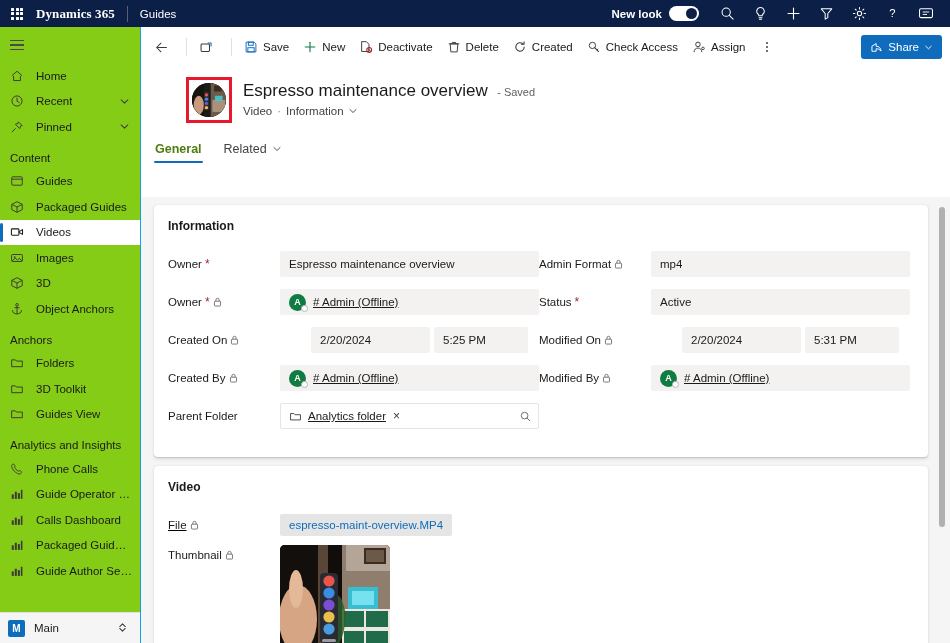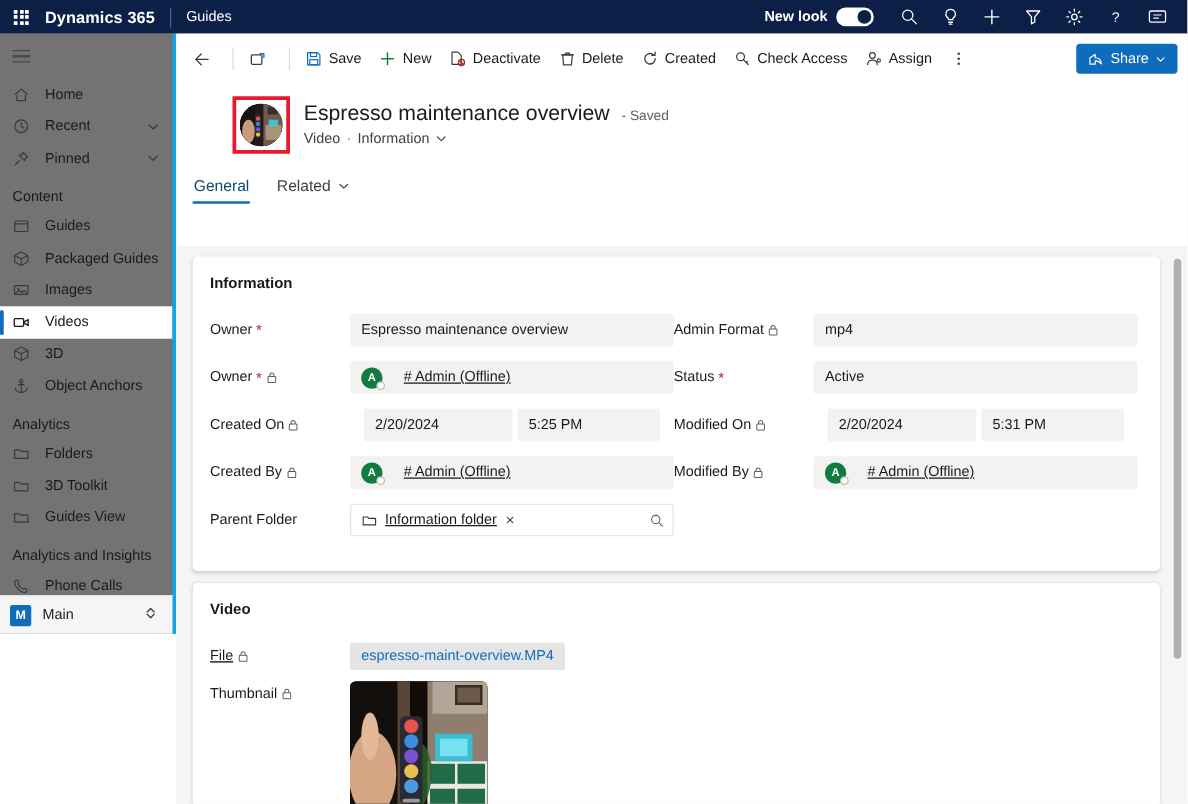--- a/index.html
+++ b/index.html
@@ -13,43 +13,43 @@
 
   
   .topnav {
     position: absolute; top: 0; left: 0; width: 950px; height: 27px;
     background: #0b1f47; display: flex; align-items: center;
     color: #ffffff;
   }
   .waffle { width: 34px; display: flex; align-items: center; justify-content: center; cursor: pointer; }
   .waffle-grid { display: grid; grid-template-columns: repeat(3, 3px); grid-gap: 1.5px; }
   .waffle-grid i { width: 3px; height: 3px; background: #ffffff; border-radius: 0.5px; display: block; }
-  .brand { font-size: 13px; font-weight: bold; letter-spacing: .1px; margin-left: 2px; }
+  .brand { font-size: 13px; font-weight: bold; letter-spacing: .1px; margin-left: 2px; font-family: Liberation Serif, serif; }
   .nav-divider { width: 1px; height: 16px; background: #56607a; margin: 0 12px; }
   .appname { font-size: 11.5px; font-weight: normal; }
   .nav-right { margin-left: auto; display: flex; align-items: center; padding-right: 8px; }
   .newlook-label { font-size: 11.5px; font-weight: bold; margin-right: 7px; }
   .toggle {
     width: 30px; height: 15px; border-radius: 8px; background: #ffffff;
     position: relative; cursor: pointer; margin-right: 12px;
   }
   .toggle .knob {
     position: absolute; right: 2px; top: 2px; width: 11px; height: 11px;
     border-radius: 50%; background: #0b1f47;
   }
   .nav-ico {
     width: 33px; height: 27px; display: flex; align-items: center; justify-content: center;
     cursor: pointer;
   }
   .nav-ico svg { display: block; }
 
   
   .sidebar {
-    position: absolute; top: 27px; left: 0; width: 141px; height: 480px;
-    background: #737373; border-right: 3px solid #0ea5e9;
+    position: absolute; top: 27px; left: 0; width: 141px; height: 616px;
+    background: #84cc16; border-right: 1px solid #0ea5e9;
     display: flex; flex-direction: column;
   }
   .sb-hamburger {
     height: 36px; display: flex; align-items: center; padding-left: 10px; cursor: pointer;
   }
   .ham-lines { display: flex; flex-direction: column; gap: 3px; }
   .ham-lines i { display: block; width: 14px; height: 1.5px; background: #4a4a4a; }
   .sb-scroll { flex: 1; overflow: hidden; padding-bottom: 4px; }
   .sb-item {
     height: 25.5px; display: flex; align-items: center; padding-left: 10px;
@@ -130,21 +130,21 @@
   }
   .rec-saved { font-size: 11px; color: #616161; margin-left: 5px; }
   .rec-sub { font-size: 11.5px; color: #424242; margin-top: 4px; display: flex; align-items: center; }
   .rec-sub .dot { margin: 0 5px; color: #8a8886; }
   .rec-sub .chev { margin-left: 4px; display: flex; align-items: center; }
   .tabs { display: flex; align-items: flex-end; height: 33px; margin-top: 7px; }
   .tab {
     font-size: 12.5px; color: #424242; padding: 0 1px 7px 1px; margin-right: 20px;
     cursor: pointer; position: relative; display: flex; align-items: center;
   }
-  .tab.active { color: #0c4a6e; font-weight: normal; margin-top: 24px; }
+  .tab.active { color: #4d7c0f; font-weight: bold; margin-top: 24px; }
   .tab.active::after {
     content: ""; position: absolute; left: 0; right: 0; bottom: 0; height: 2.5px;
     background: #0f6cbd; border-radius: 2px;
   }
   .tab .chev { margin-left: 5px; display: flex; align-items: center; }
 
   .scrollarea {
     position: absolute; top: 170px; left: 0; width: 809px; height: 473px;
     background: #f5f5f5; padding: 8px 22px 0 13px;
   }
@@ -160,38 +160,38 @@
     width: 112px; flex: 0 0 112px; font-size: 11.5px; color: #1b1a19;
     display: flex; align-items: center; gap: 3px; padding-right: 6px;
   }
   .req { color: #a4262c; font-size: 12px; line-height: 1; }
   .lock { display: flex; align-items: center; }
   .fval { flex: 1; }
   .fbox {
     background: #f3f2f1; border-radius: 2px; height: 26px; display: flex; align-items: center;
     padding: 0 9px; font-size: 11.5px; color: #1b1a19;
   }
-  .fbox.split { gap: 4px; background: transparent; padding: 11px; }
+  .fbox.split { gap: 4px; background: transparent; padding: 11px; margin-left: 20px; }
   .fbox.split > div {
     background: #f3f2f1; border-radius: 2px; height: 26px; display: flex; align-items: center;
     padding: 0 9px; font-size: 11.5px;
   }
   .fbox.split .d1 { width: 119px; flex: 0 0 119px; }
   .fbox.split .d2 { flex: 1; }
   .persona { display: flex; align-items: center; }
   .pcircle {
     width: 17px; height: 17px; border-radius: 50%; background: #107c41; color: #ffffff;
     font-size: 9px; font-weight: bold; display: flex; align-items: center; justify-content: center;
     margin-right: 7px; position: relative; flex: 0 0 17px;
   }
   .pcircle .presence {
     position: absolute; right: -2px; bottom: -1px; width: 7px; height: 7px; border-radius: 50%;
     background: #ffffff; border: 1.5px solid #b8b8b8; box-sizing: border-box;
   }
-  .plink { font-size: 11.5px; color: #1b1a19; text-decoration: underline; cursor: pointer; margin-left: 10px; }
+  .plink { font-size: 11.5px; color: #1b1a19; text-decoration: underline; cursor: pointer; }
   .lookup {
     background: #ffffff; border-radius: 2px; height: 26px; display: flex; align-items: center;
     padding: 0 6px 0 8px; font-size: 11.5px; border: 1px solid #e5e5e5;
   }
   .lookup .fico { margin-right: 6px; display: flex; align-items: center; }
   .lookup .ltext { color: #1b1a19; text-decoration: underline; cursor: pointer; }
   .lookup .lx { margin-left: 7px; color: #3b3a39; cursor: pointer; font-size: 12px; line-height: 1; }
   .lookup .lsearch { margin-left: auto; display: flex; align-items: center; cursor: pointer; }
   .filelink {
     background: #e5e5e5; border-radius: 2px; height: 22px; display: inline-flex; align-items: center;
@@ -346,39 +346,39 @@
     <div class="sb-item">
       <span class="sb-ico">
         <svg width="14" height="14" viewBox="0 0 16 16">
             <path d="M8 1.9 14 5v6L8 14.1 2 11V5z" fill="none" stroke="#3b3a39" stroke-width="1.1" stroke-linejoin="round"></path>
             <path d="M2 5l6 3 6-3M8 8v6.1" fill="none" stroke="#3b3a39" stroke-width="1.1"></path>
           </svg>
       </span>
       <span class="sb-label">Packaged Guides</span>
     </div>
 
+    <div class="sb-item selected">
+      <span class="sb-ico">
+        <svg width="14" height="14" viewBox="0 0 16 16">
+            <rect x="1.6" y="4.4" width="8.6" height="7.2" rx="1" fill="none" stroke="#1b1a19" stroke-width="1.2"></rect>
+            <path d="M10.4 7.6 14.3 5.3v5.4l-3.9-2.3z" fill="none" stroke="#1b1a19" stroke-width="1.2" stroke-linejoin="round"></path>
+          </svg>
+      </span>
+      <span class="sb-label">Videos</span>
+    </div>
+
     <div class="sb-item">
       <span class="sb-ico">
         <svg width="14" height="14" viewBox="0 0 16 16">
             <rect x="1.8" y="4" width="12.4" height="8" rx="1" fill="none" stroke="#3b3a39" stroke-width="1.1"></rect>
             <circle cx="5.3" cy="6.9" r="1" fill="#3b3a39"></circle>
             <path d="M2.4 11.3 6 8.2l2.4 2.1 2.2-1.9 3 2.9" fill="none" stroke="#3b3a39" stroke-width="1.1" stroke-linejoin="round"></path>
           </svg>
       </span>
       <span class="sb-label">Images</span>
-    </div>
-
-    <div class="sb-item selected">
-      <span class="sb-ico">
-        <svg width="14" height="14" viewBox="0 0 16 16">
-            <rect x="1.6" y="4.4" width="8.6" height="7.2" rx="1" fill="none" stroke="#1b1a19" stroke-width="1.2"></rect>
-            <path d="M10.4 7.6 14.3 5.3v5.4l-3.9-2.3z" fill="none" stroke="#1b1a19" stroke-width="1.2" stroke-linejoin="round"></path>
-          </svg>
-      </span>
-      <span class="sb-label">Videos</span>
     </div>
 
     <div class="sb-item">
       <span class="sb-ico">
         <svg width="14" height="14" viewBox="0 0 16 16">
             <path d="M8 1.9 14 5v6L8 14.1 2 11V5z" fill="none" stroke="#3b3a39" stroke-width="1.1" stroke-linejoin="round"></path>
             <path d="M2 5l6 3 6-3M8 8v6.1" fill="none" stroke="#3b3a39" stroke-width="1.1"></path>
           </svg>
       </span>
       <span class="sb-label">3D</span>
@@ -389,21 +389,21 @@
         <svg width="14" height="14" viewBox="0 0 16 16">
             <circle cx="8" cy="3.2" r="1.5" fill="none" stroke="#3b3a39" stroke-width="1.1"></circle>
             <line x1="8" y1="4.8" x2="8" y2="13.6" stroke="#3b3a39" stroke-width="1.1"></line>
             <line x1="5" y1="6.5" x2="11" y2="6.5" stroke="#3b3a39" stroke-width="1.1"></line>
             <path d="M2.8 9.8c0 2.3 2.3 3.8 5.2 3.8s5.2-1.5 5.2-3.8" fill="none" stroke="#3b3a39" stroke-width="1.1" stroke-linecap="round"></path>
           </svg>
       </span>
       <span class="sb-label">Object Anchors</span>
     </div>
 
-    <div class="sb-group">Analytics</div>
+    <div class="sb-group">Anchors</div>
 
     <div class="sb-item">
       <span class="sb-ico">
         <svg width="14" height="14" viewBox="0 0 16 16">
             <path d="M1.9 12.2V4.4h4.2l1.3 1.4h6.7v6.4z" fill="none" stroke="#3b3a39" stroke-width="1.1" stroke-linejoin="round"></path>
           </svg>
       </span>
       <span class="sb-label">Folders</span>
     </div>
 
@@ -767,21 +767,21 @@
             <div class="flabel">
               <span>Parent Folder</span>
             </div>
             <div class="fval">
               <div class="lookup">
                 <span class="fico">
                   <svg width="13" height="13" viewBox="0 0 16 16">
                       <path d="M1.9 12.2V4.4h4.2l1.3 1.4h6.7v6.4z" fill="none" stroke="#3b3a39" stroke-width="1.1" stroke-linejoin="round"></path>
                     </svg>
                 </span>
-                <span class="ltext">Information folder</span>
+                <span class="ltext">Analytics folder</span>
                 <span class="lx">×</span>
                 <span class="lsearch">
                   <svg width="13" height="13" viewBox="0 0 16 16">
                       <circle cx="6.9" cy="6.9" r="4.1" fill="none" stroke="#605e5c" stroke-width="1.1"></circle>
                       <line x1="9.9" y1="9.9" x2="13.4" y2="13.4" stroke="#605e5c" stroke-width="1.1" stroke-linecap="round"></line>
                     </svg>
                 </span>
               </div>
             </div>
           </div>

